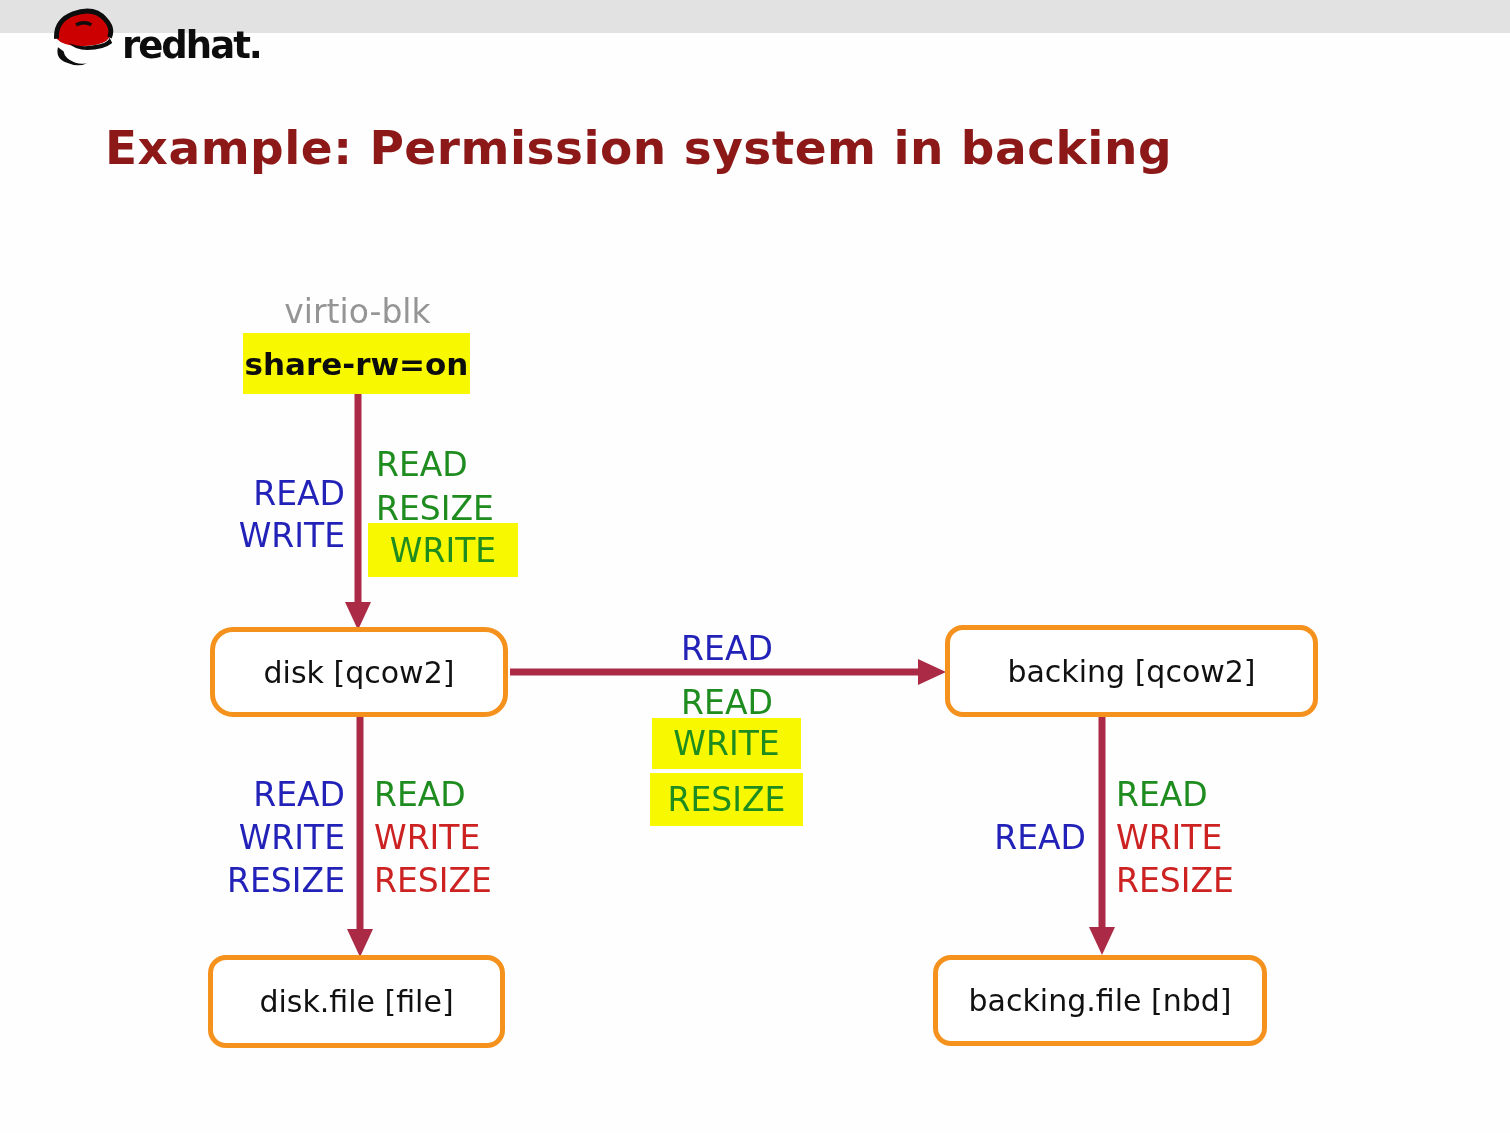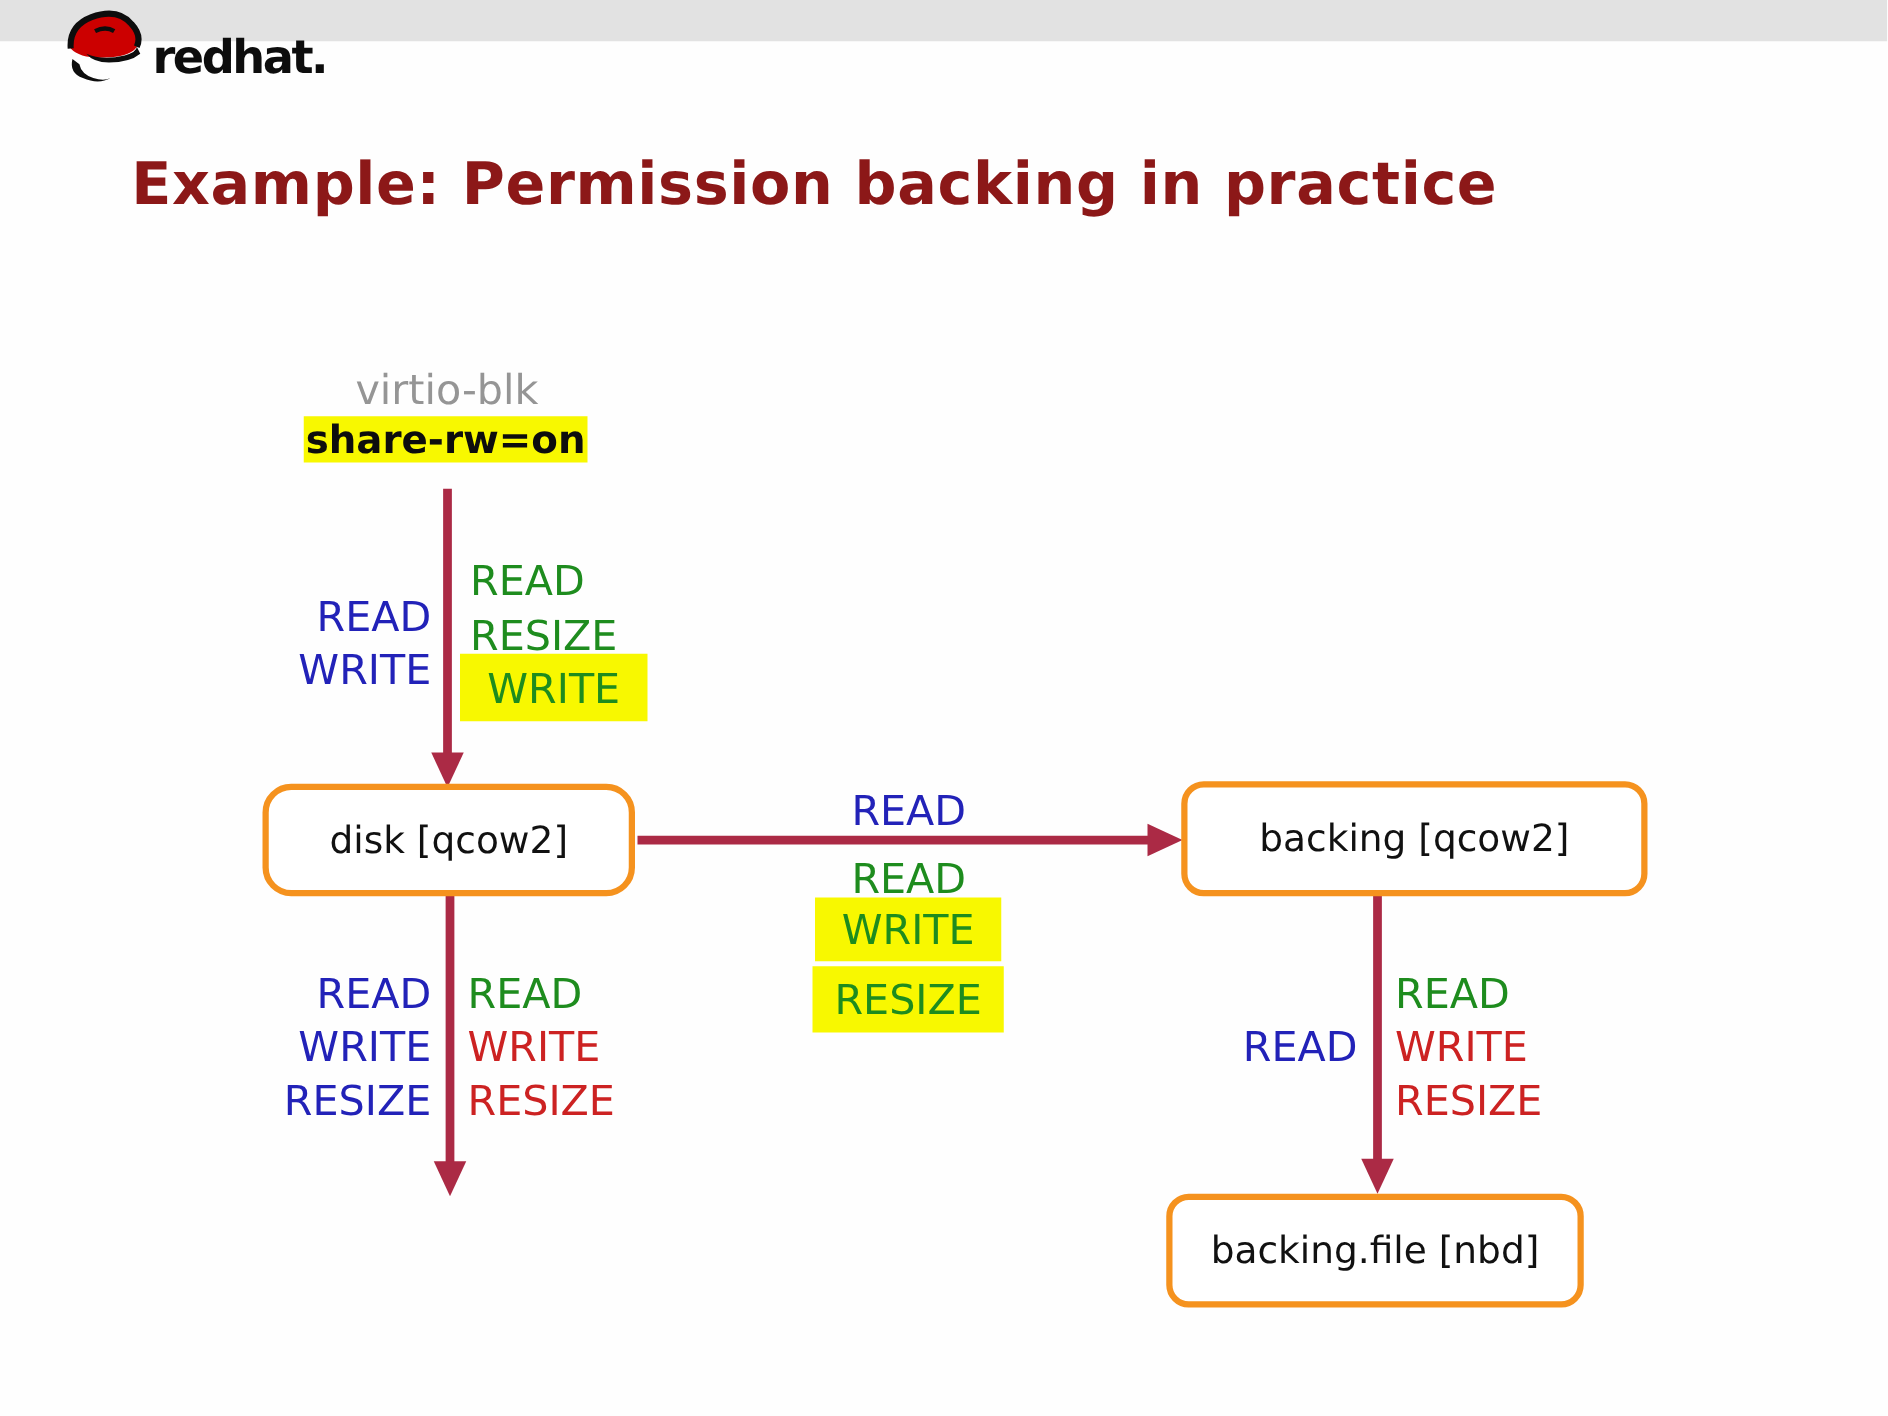--- a/index.html
+++ b/index.html
@@ -29,21 +29,21 @@
     border-radius:18px;display:flex;align-items:center;justify-content:center;
     font-size:30px;color:var(--ink);z-index:2;white-space:nowrap;
   }
   .lbl{position:absolute;font-size:33px;white-space:nowrap;z-index:2;}
   .blue{color:var(--blue);} .green{color:var(--green);} .red{color:var(--red);}
   .gray-lbl{position:absolute;font-size:33px;color:var(--gray_label);text-align:center;z-index:2;}
   .hl-box{position:absolute;background:var(--highlight);display:flex;align-items:center;justify-content:center;z-index:2;font-size:33px;white-space:nowrap;}
   .right-col{text-align:right;}
   .center-col{text-align:center;}
   .share-box{
-    position:absolute;left:243px;top:333px;width:227px;height:37px;background:var(--highlight);
+    position:absolute;left:243px;top:333px;width:227px;height:61px;background:var(--highlight);
     display:flex;align-items:center;justify-content:center;
     font-size:31px;font-weight:bold;color:#0d0d0d;z-index:2;
   }
 </style>
 </head>
 <body>
 
 <div class="slide">
 
   <div class="topbar"></div>
@@ -52,21 +52,21 @@
     <svg width="70" height="64" viewBox="0 0 100 92">
       <path d="M14 62 Q10 78 26 84 Q44 92 58 84 Q50 88 38 84 Q24 79 22 68 Z" fill="#0d0d0d"></path>
       <path d="M12 50 Q10 24 36 14 Q66 3 82 22 Q94 35 88 48 Q82 58 58 60 Q24 63 12 50 Z" fill="#cc0000"></path>
       <path d="M12 50 Q10 24 36 14 Q66 3 82 22 Q94 35 88 48" fill="none" stroke="#0d0d0d" stroke-width="7"></path>
       <path d="M30 56 Q48 64 74 58 Q88 54 88 48 L92 56 Q80 66 56 66 Q38 66 30 56 Z" fill="#0d0d0d"></path>
       <path d="M40 30 Q52 24 62 30" fill="none" stroke="#0d0d0d" stroke-width="5"></path>
     </svg>
     <div class="logo-text"><span>red</span><span class="hat-part">hat.</span></div>
   </div>
 
-  <div class="page-title">Example: Permission backing in practice</div>
+  <div class="page-title">Example: Permission system in backing</div>
 
   <svg class="arrow-layer" viewBox="0 0 1510 1133">
     <g>
       <line class="arrow-line" x1="358" y1="391" x2="358" y2="606"></line>
       <polygon class="arrow-head" points="345,602 371,602 358,630"></polygon>
     </g>
     <g>
       <line class="arrow-line" x1="510" y1="672" x2="922" y2="672"></line>
       <polygon class="arrow-head" points="918,659 918,685 946,672"></polygon>
     </g>
@@ -84,20 +84,21 @@
   <div class="share-box">share-rw=on</div>
 
   <div class="lbl blue right-col" style="left:95px;top:474px;width:250px;">READ</div>
   <div class="lbl blue right-col" style="left:95px;top:516px;width:250px;">WRITE</div>
   <div class="lbl green" style="left:376px;top:445px;">READ</div>
   <div class="lbl green" style="left:376px;top:489px;">RESIZE</div>
   <div class="hl-box green" style="left:368px;top:523px;width:150px;height:54px;">WRITE</div>
 
   <div class="node" style="left:210px;top:627px;width:298px;height:90px;border-radius:23px;">disk [qcow2]</div>
   <div class="node" style="left:945px;top:625px;width:373px;height:92px;">backing [qcow2]</div>
+  <div class="node" style="left:208px;top:955px;width:297px;height:93px;">disk.file [file]</div>
   <div class="node" style="left:933px;top:955px;width:334px;height:91px;">backing.file [nbd]</div>
 
   <div class="lbl blue center-col" style="left:627px;top:629px;width:200px;">READ</div>
   <div class="lbl green center-col" style="left:627px;top:683px;width:200px;">READ</div>
   <div class="hl-box green" style="left:652px;top:718px;width:149px;height:51px;">WRITE</div>
   <div class="hl-box green" style="left:650px;top:773px;width:153px;height:53px;">RESIZE</div>
 
   <div class="lbl blue right-col" style="left:95px;top:775px;width:250px;">READ</div>
   <div class="lbl blue right-col" style="left:95px;top:818px;width:250px;">WRITE</div>
   <div class="lbl blue right-col" style="left:95px;top:861px;width:250px;">RESIZE</div>

